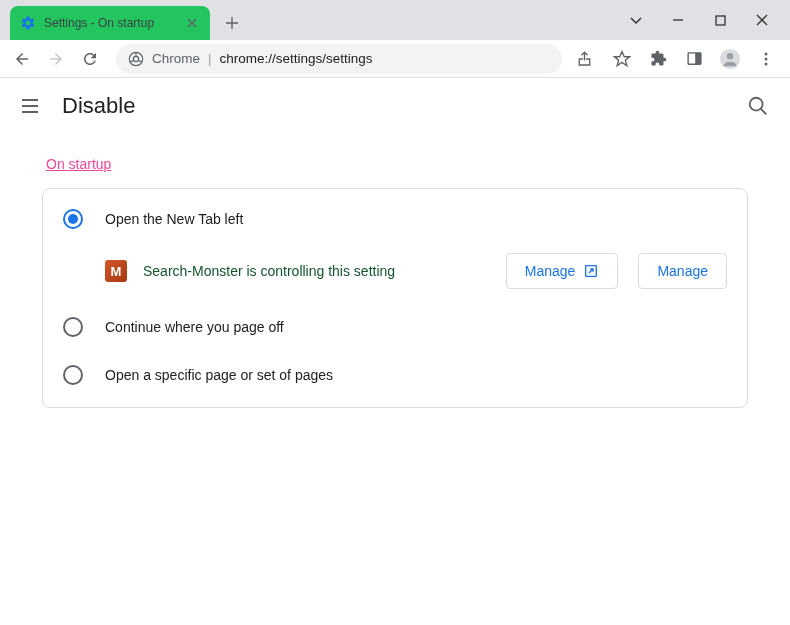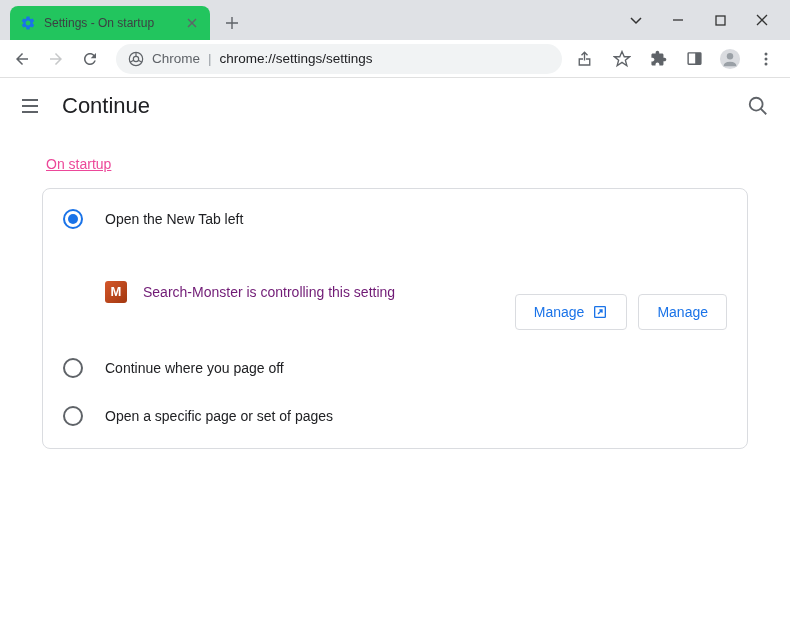--- a/index.html
+++ b/index.html
@@ -37,22 +37,22 @@
     .section-label { font-size: 14px; color: #ec4899; margin: 22px 0 16px 4px; text-decoration: underline; }
     .card { border: 1px solid #dadce0; border-radius: 8px; background: #fff; padding: 8px 0; }
     .option-row { display: flex; align-items: center; padding: 14px 20px; gap: 22px; cursor: pointer; }
     .option-row:first-of-type { padding-top: 12px; }
     .radio { width: 20px; height: 20px; border: 2px solid #5f6368; border-radius: 50%; display: flex; align-items: center; justify-content: center; flex-shrink: 0; }
     .radio.selected { border-color: #1a73e8; }
     .radio.selected::after { content: ''; width: 10px; height: 10px; background: #1a73e8; border-radius: 50%; }
     .option-label { font-size: 14px; color: #202124; }
     .controlled-row { display: flex; align-items: center; padding: 10px 20px 14px 62px; gap: 16px; }
     .ext-icon { width: 22px; height: 22px; background: linear-gradient(135deg, #d4572a, #a33810); border-radius: 3px; display: flex; align-items: center; justify-content: center; color: #fff; font-weight: bold; font-size: 13px; flex-shrink: 0; }
-    .controlled-text { font-size: 14px; color: #701a75; flex: 1; }
-    .ctrl-btns { display: flex; gap: 11px; margin-top: 41px; }
+    .controlled-text { font-size: 14px; color: #14532d; flex: 1; }
+    .ctrl-btns { display: flex; gap: 20px; }
     .ctrl-btn { height: 36px; padding: 0 18px; border: 1px solid #dadce0; border-radius: 4px; background: #fff; color: #1a73e8; font-size: 14px; cursor: pointer; display: flex; align-items: center; gap: 8px; }
     
     svg { display: block; }
   </style>
 </head>
 <body>
 
 <div class="titlebar">
   <div class="tab">
     <span class="tab-favicon">
@@ -165,21 +165,21 @@
     </span>
   </div>
 </div>
 
 <div class="settings-header">
   <span class="hamburger">
     <svg width="20" height="20" viewBox="0 0 20 20">
         <path d="M2 4 H18 M2 10 H18 M2 16 H18" stroke="#5f6368" stroke-width="2"></path>
       </svg>
   </span>
-  <span class="settings-title">Continue</span>
+  <span class="settings-title">Disable</span>
   <span class="toolbar-icon">
     <svg width="22" height="22" viewBox="0 0 24 24" fill="none" stroke="#5f6368" stroke-width="2">
         <circle cx="10" cy="10" r="7"></circle>
         <path d="M15 15 L21 21"></path>
       </svg>
   </span>
 </div>
 
 <div class="content">
   <div class="section-label">On startup</div>

